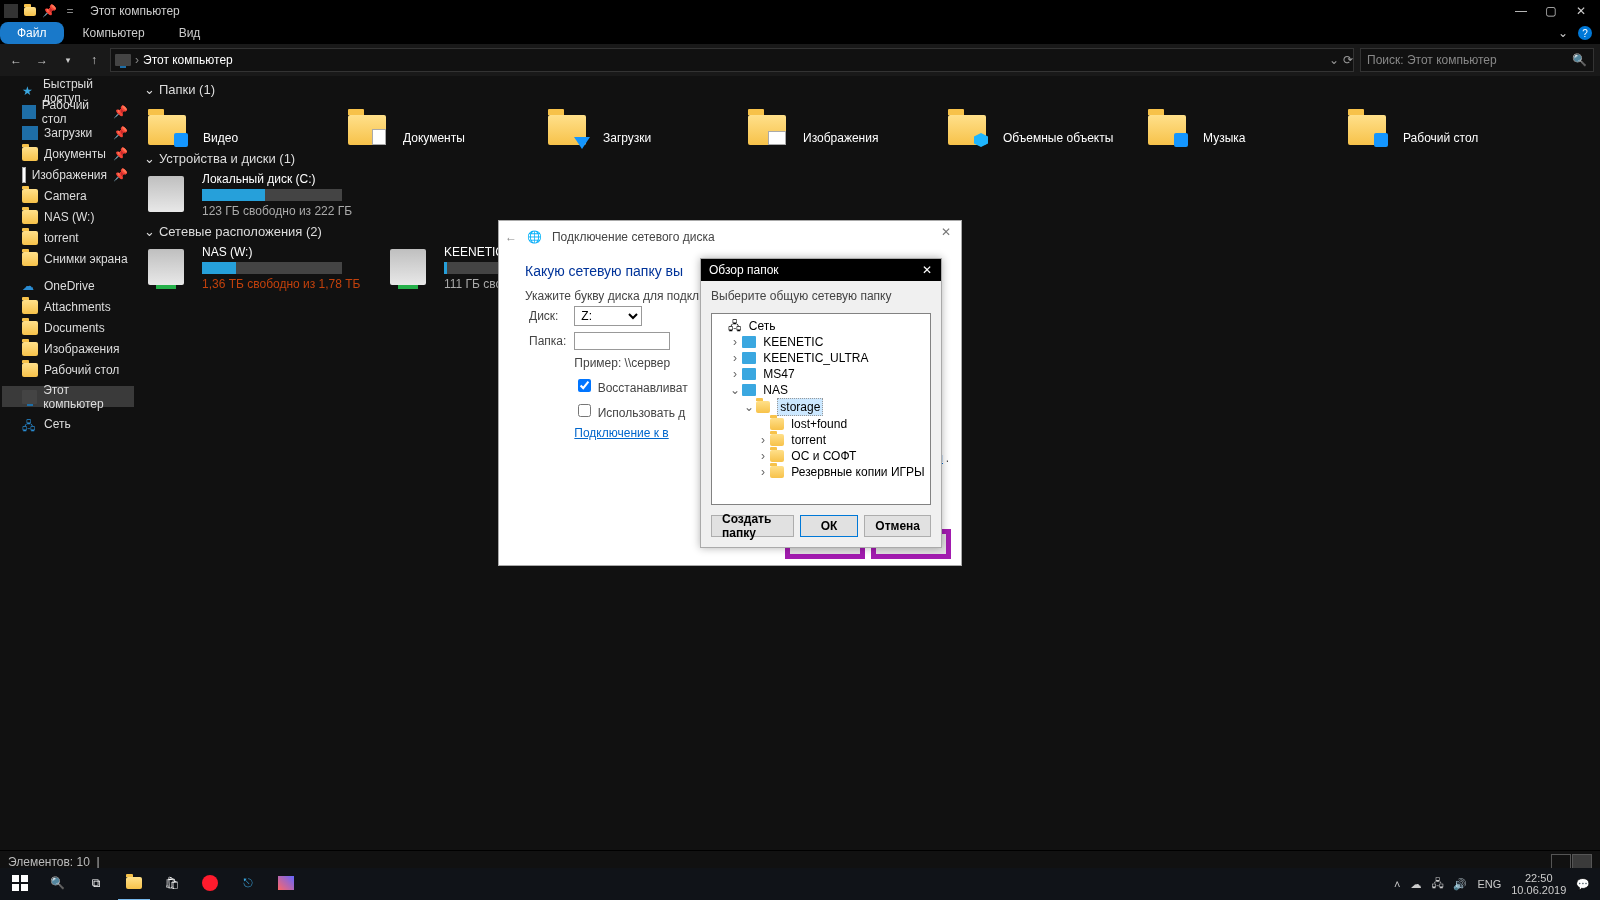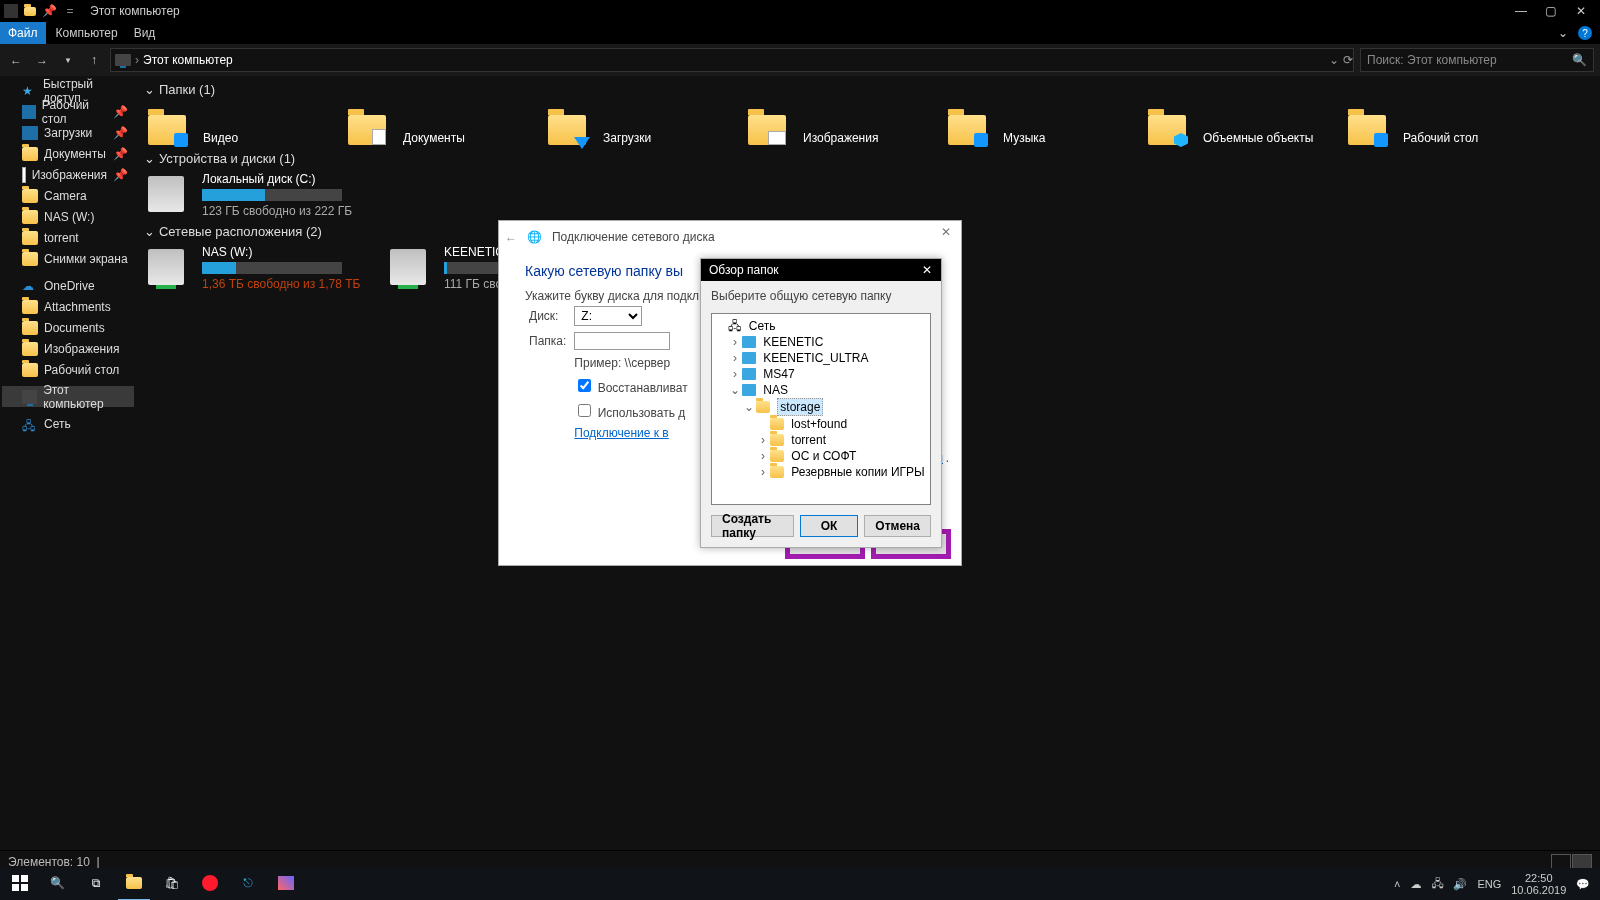--- a/index.html
+++ b/index.html
@@ -6,21 +6,21 @@
   :root{--dark:#111;--dark2:#1e1e1e;--dark3:#2a2a2a;--accent:#0078d7;--light-gray:#f0f0f0;--border:#555;--sel:#cce8ff;}
   .titlebar{height:22px;background:#000;display:flex;align-items:center;padding:0 4px;font-size:12px;color:#ccc;}
   .titlebar .title{margin-left:6px;}
   .titlebar .controls{margin-left:auto;display:flex;gap:0;}
   .titlebar .wc{width:30px;height:22px;display:flex;align-items:center;justify-content:center;}
   .qa-icons{display:flex;align-items:center;gap:4px;margin-right:6px;}
   .qa-icon{width:16px;height:14px;display:flex;align-items:center;justify-content:center;}
   .ribbon{height:22px;background:#000;display:flex;align-items:center;}
   .ribbon-left{display:flex;}
   .ribbon-right{margin-left:auto;display:flex;align-items:center;padding-right:8px;gap:10px;color:#ccc;}
-  .ribbon .tab{padding:0 8px;height:22px;line-height:22px;}
+  .ribbon .tab{padding:0 17px;height:22px;line-height:22px;border-radius:8px;}
   .ribbon .tab.file{background:#1979ca;color:#fff;margin-right:2px;}
   .ribbon .tab.rest{color:#ccc;}
   .addr{height:28px;background:#191919;display:flex;align-items:center;padding:2px 6px;gap:6px;}
   .addr .navbtn{width:20px;height:20px;display:flex;align-items:center;justify-content:center;color:#ccc;}
   .crumb{flex:1;height:22px;background:#111;border:1px solid #333;display:flex;align-items:center;padding-left:4px;gap:4px;}
   .crumb .sep{color:#888;}
   .search{width:220px;height:22px;background:#111;border:1px solid #333;display:flex;align-items:center;justify-content:space-between;padding:0 6px;color:#888;}
   .crumb-tools{display:flex;align-items:center;gap:4px;color:#999;margin-left:4px;}
   .body{display:flex;height:calc(900px - 22px - 22px - 28px - 22px - 32px);background:#111;}
   .sidebar{width:132px;background:#111;padding:4px 2px;}
@@ -244,26 +244,26 @@
         </div>
       <div class="folder-item">
           <span class="folder-icon i-folder big overlay-arrow"></span>
           <span class="name">Загрузки</span>
         </div>
       <div class="folder-item">
           <span class="folder-icon i-folder big overlay-pic"></span>
           <span class="name">Изображения</span>
         </div>
       <div class="folder-item">
+          <span class="folder-icon i-folder big overlay-3d"></span>
+          <span class="name">Объемные объекты</span>
+        </div>
+      <div class="folder-item">
           <span class="folder-icon i-folder big overlay-blue"></span>
           <span class="name">Музыка</span>
-        </div>
-      <div class="folder-item">
-          <span class="folder-icon i-folder big overlay-3d"></span>
-          <span class="name">Объемные объекты</span>
         </div>
       <div class="folder-item">
           <span class="folder-icon i-folder big overlay-blue"></span>
           <span class="name">Рабочий стол</span>
         </div>
     </div>
 
     <div class="section-h">
         <span>⌄</span>
         <span>Устройства и диски (1)</span>

